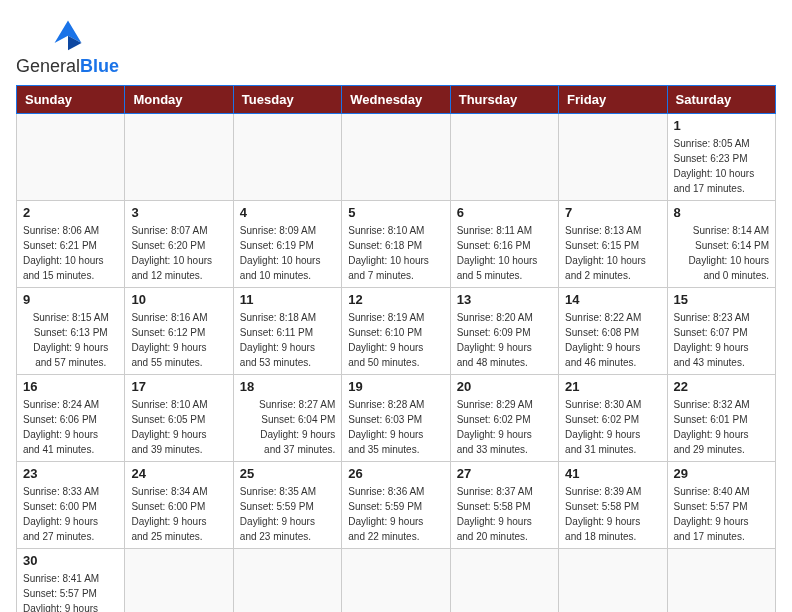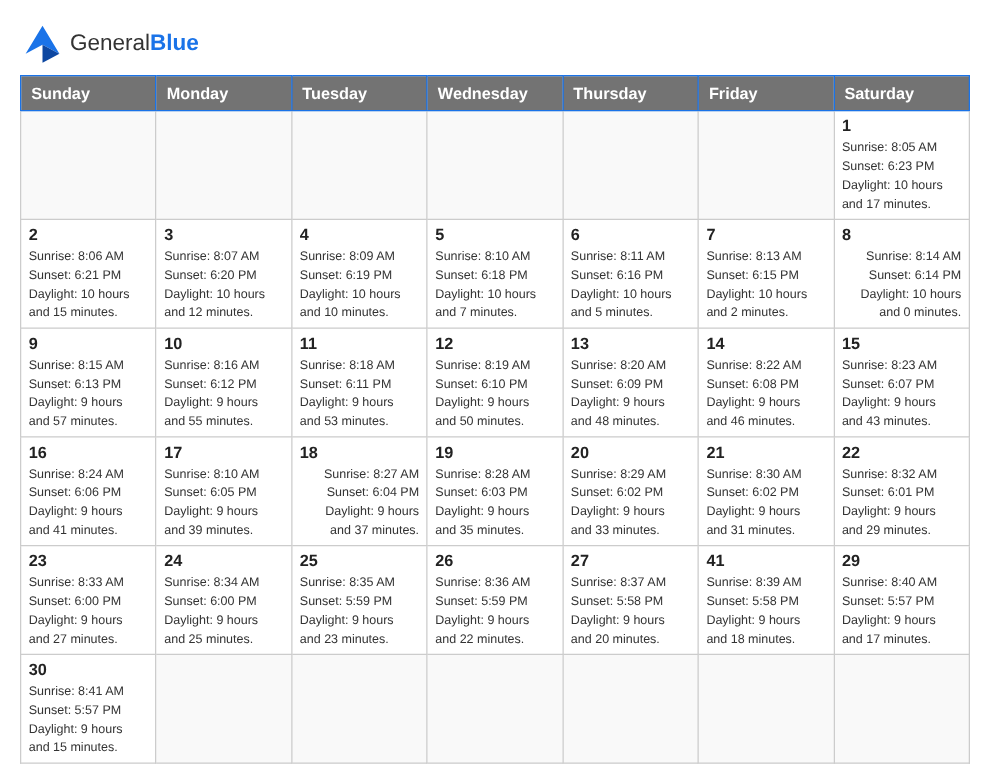--- a/index.html
+++ b/index.html
@@ -13,20 +13,21 @@
     .header {
       display: flex;
       align-items: flex-start;
       justify-content: space-between;
       margin-bottom: 8px;
     }
     .logo {
       display: flex;
       align-items: center;
       gap: 4px;
+      flex-direction: column;
     }
     .logo-bird {
       width: 36px;
       height: 36px;
     }
     .title-area {
       text-align: right;
     }
     .month-title {
       font-size: 36px;
@@ -36,21 +37,21 @@
     .location {
       font-size: 15px;
       color: #555;
     }
     .calendar {
       width: 100%;
       border-collapse: collapse;
       border: 1px solid #ccc;
     }
     .calendar th {
-      background-color: #737373;
+      background-color: #7f1d1d;
       color: #fff;
       text-align: left;
       padding: 6px 8px;
       font-size: 13px;
       font-weight: bold;
       border: 1px solid #1a73e8;
     }
     .calendar td {
       vertical-align: top;
       border: 1px solid #ccc;
@@ -166,21 +167,21 @@
           <div class="day-number">8</div>
           <div class="day-info" style="white-space: pre-line; text-align: right;">Sunrise: 8:14 AM
 Sunset: 6:14 PM
 Daylight: 10 hours
 and 0 minutes.</div>
         </td>
       </tr>
       <tr>
         <td>
           <div class="day-number">9</div>
-          <div class="day-info" style="white-space: pre-line;">Sunrise: 8:15 AM
+          <div class="day-info" style="white-space: pre-line; text-align: center;">Sunrise: 8:15 AM
 Sunset: 6:13 PM
 Daylight: 9 hours
 and 57 minutes.</div>
         </td>
         <td>
           <div class="day-number">10</div>
           <div class="day-info" style="white-space: pre-line;">Sunrise: 8:16 AM
 Sunset: 6:12 PM
 Daylight: 9 hours
 and 55 minutes.</div>

